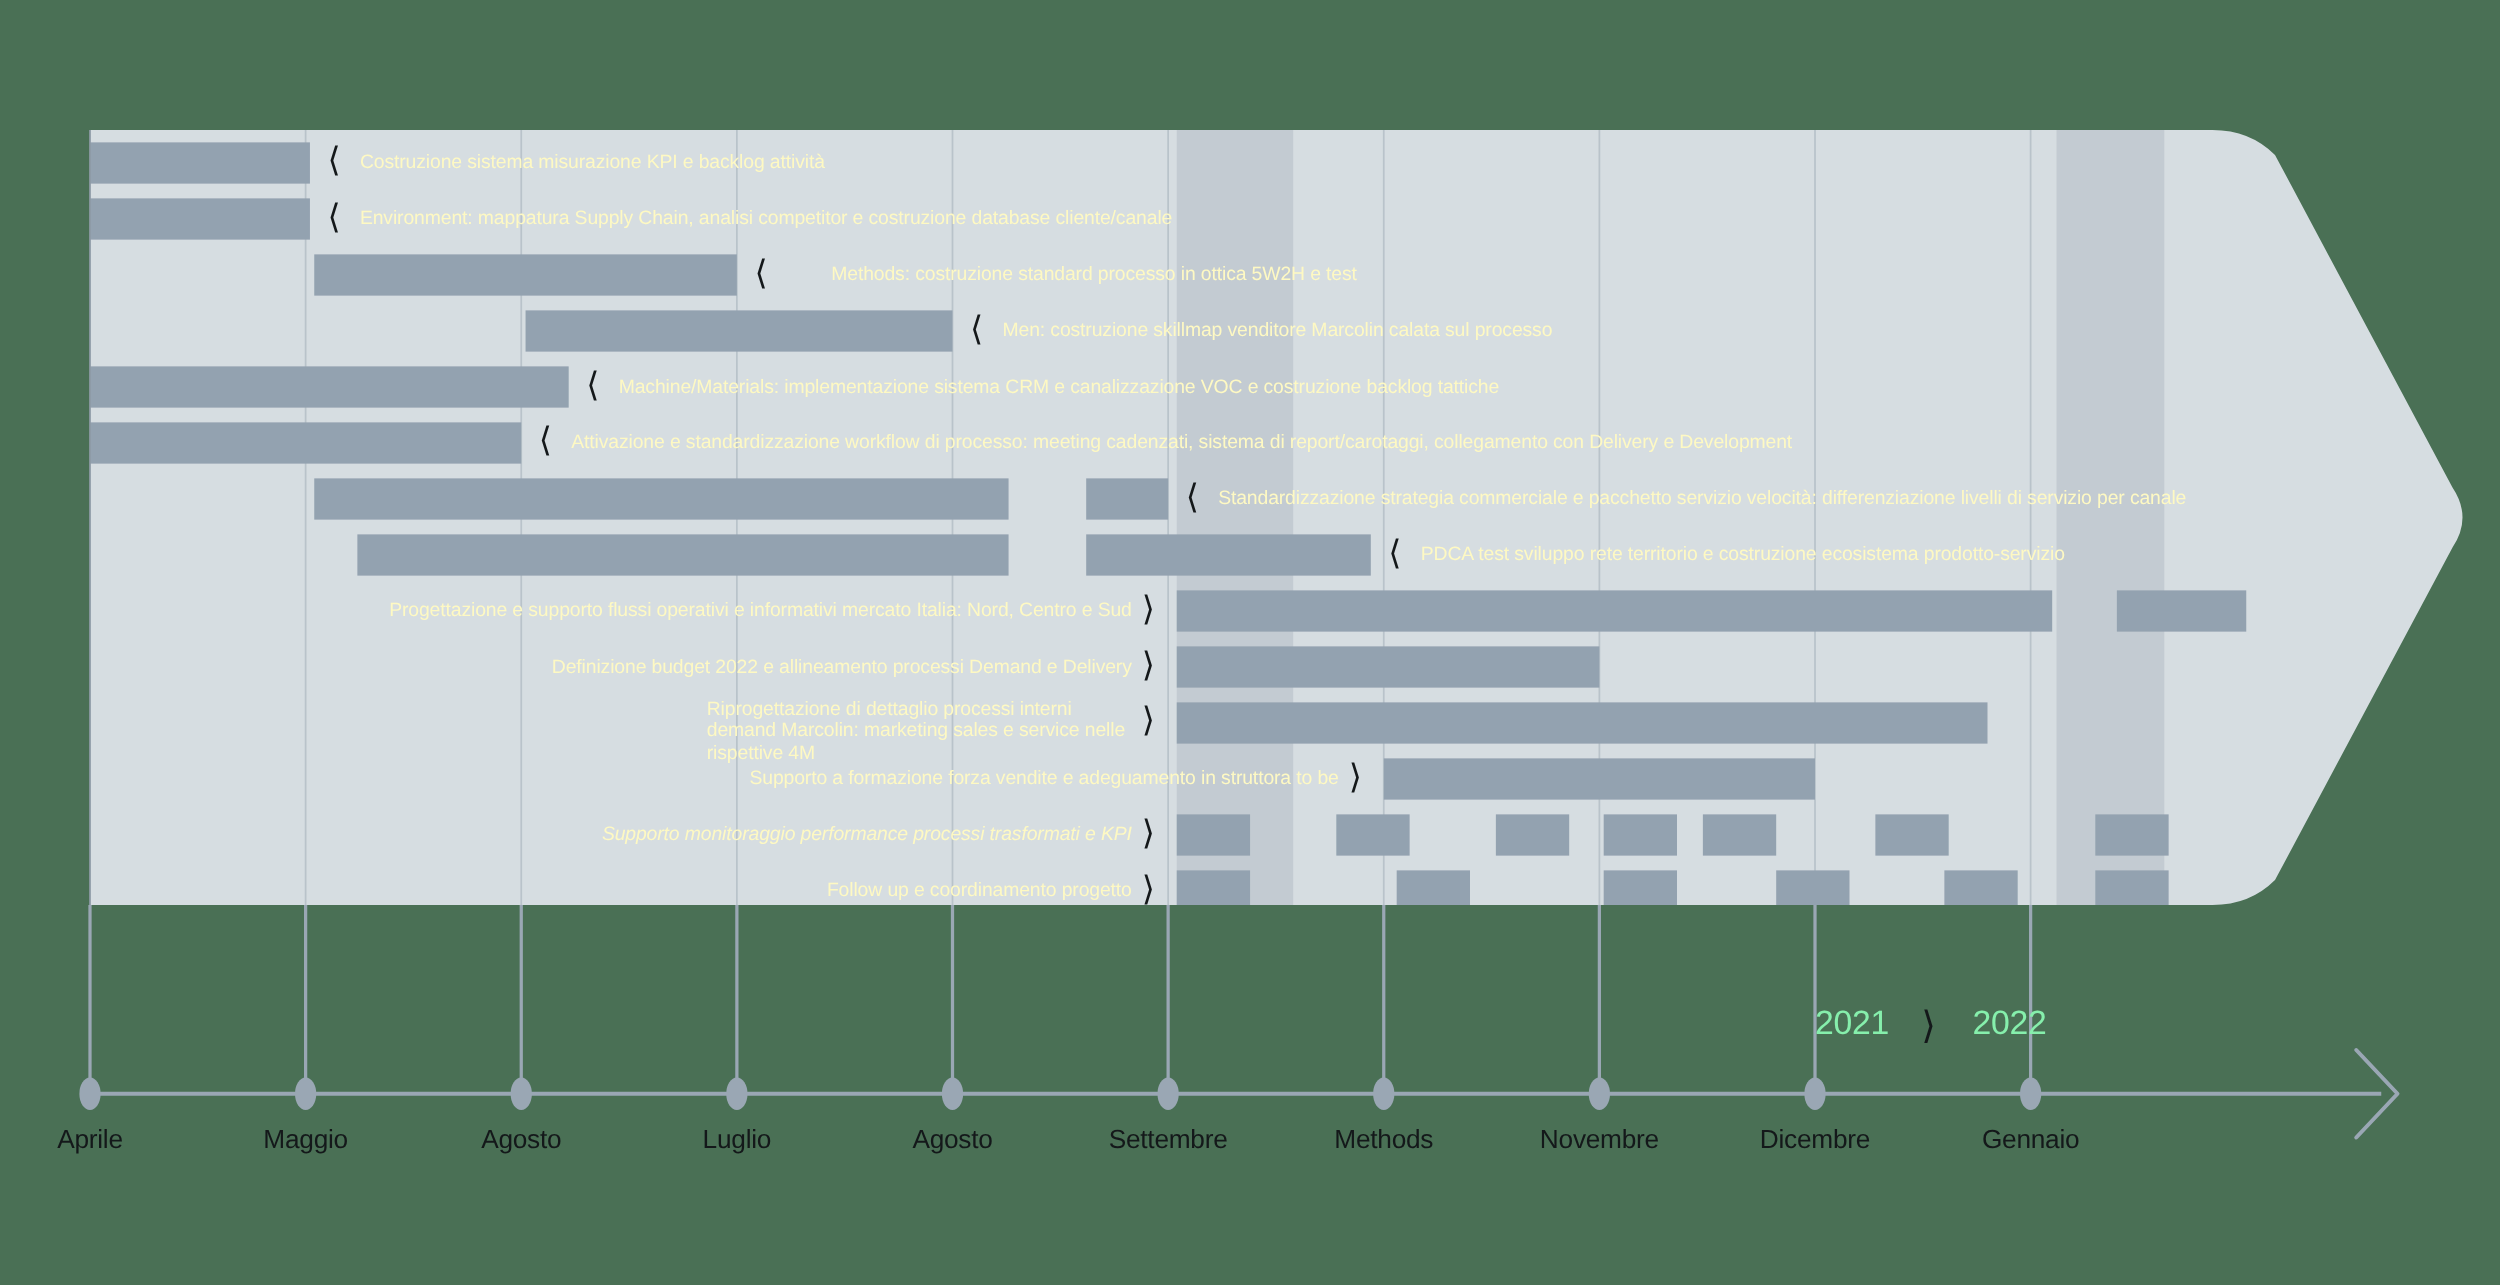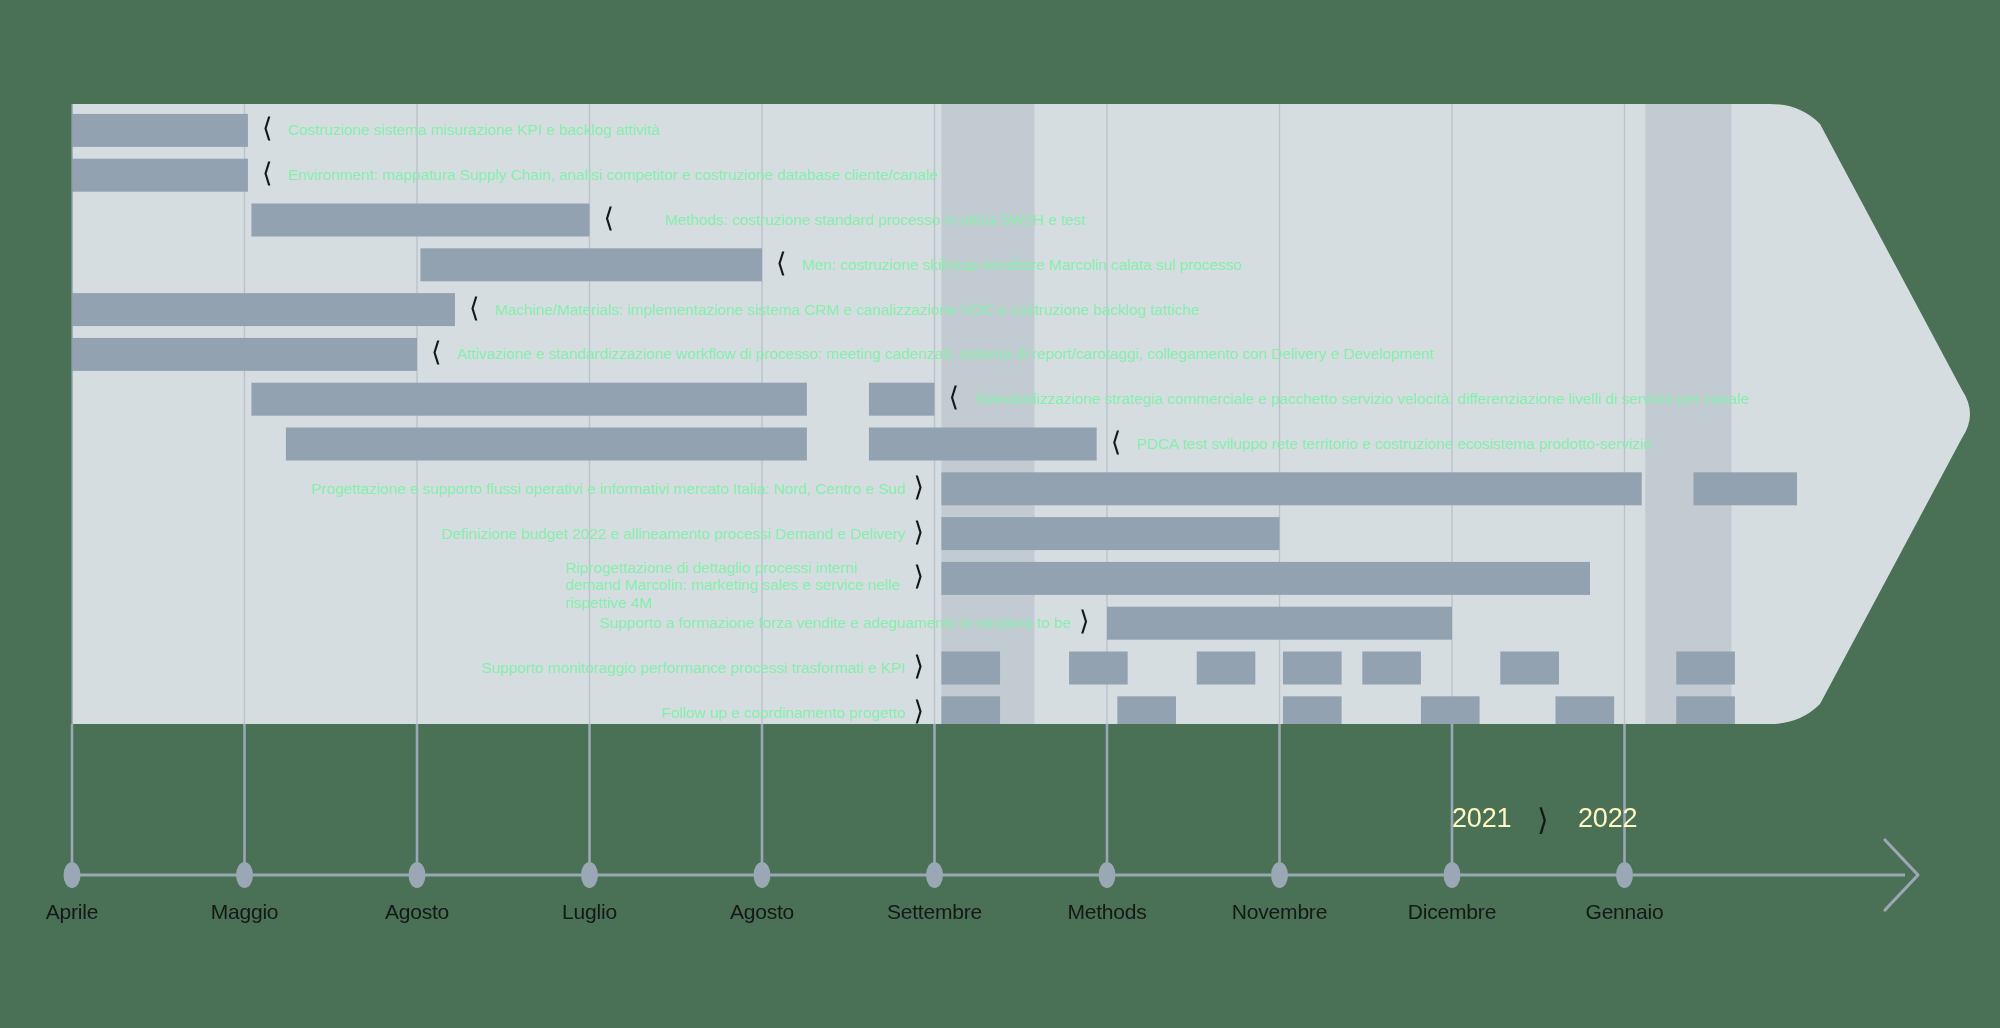--- a/index.html
+++ b/index.html
@@ -7,21 +7,21 @@
     width:2000px;height:1028px;
     background:#4a7055;
     font-family:"Liberation Sans", sans-serif;
     overflow:hidden;
     position:relative;
   }
   #root{position:absolute;inset:0;}
   .svg-layer{position:absolute;left:0;top:0;width:2000px;height:1028px;}
   .lbl{
     position:absolute;
-    color:#86efac;
+    color:#fef9c3;
     font-size:15.5px;
     line-height:1.15;
     white-space:nowrap;
     letter-spacing:-0.1px;
   }
   .lbl.two{white-space:normal;text-align:center;line-height:1.12;}
   .brk{
     position:absolute;
     color:#14181a;
     font-size:27px;
@@ -32,21 +32,21 @@
   .month{
     position:absolute;
     color:#14181a;
     font-size:21px;
     text-align:center;
     white-space:nowrap;
     letter-spacing:-0.2px;
   }
   .yr{
     position:absolute;
-    color:#fef9c3;
+    color:#86efac;
     font-size:27px;
     white-space:nowrap;
     letter-spacing:-0.2px;
   }
   .yrsep{
     position:absolute;
     color:#14181a;
     font-size:30px;
     font-family:"Liberation Serif", serif;
     font-weight:300;
@@ -168,21 +168,21 @@
       <div class="lbl" style="left: 1136.65px; top: 435px;">PDCA test sviluppo rete territorio e costruzione ecosistema prodotto-servizio</div>
       <div class="brk" style="left: 913.4px; top: 473.8px;">⟩</div>
       <div class="lbl" style="right: 1094.6px; top: 479.8px; text-align: right;">Progettazione e supporto flussi operativi e informativi mercato Italia: Nord, Centro e Sud</div>
       <div class="brk" style="left: 913.4px; top: 518.6px;">⟩</div>
       <div class="lbl" style="right: 1094.6px; top: 524.6px; text-align: left;">Definizione budget 2022 e allineamento processi Demand e Delivery</div>
       <div class="brk" style="left: 913.4px; top: 563.4px;">⟩</div>
       <div class="lbl two" style="right: 1094.6px; top: 559px; text-align: left; width: 340px; margin-left: 24px;">Riprogettazione di dettaglio processi interni demand Marcolin: marketing sales e service nelle rispettive 4M</div>
       <div class="brk" style="left: 1079px; top: 608.2px;">⟩</div>
       <div class="lbl" style="right: 929px; top: 614.2px; text-align: right;">Supporto a formazione forza vendite e adeguamento in struttora to be</div>
       <div class="brk" style="left: 913.4px; top: 653px;">⟩</div>
-      <div class="lbl" style="right: 1094.6px; top: 659px; text-align: center;">Supporto monitoraggio performance processi trasformati e KPI</div>
+      <div class="lbl" style="right: 1094.6px; top: 659px; text-align: center; font-style: italic;">Supporto monitoraggio performance processi trasformati e KPI</div>
       <div class="brk" style="left: 913.4px; top: 697.8px;">⟩</div>
       <div class="lbl" style="right: 1094.6px; top: 703.8px; text-align: right; padding-left: 48px;">Follow up e coordinamento progetto</div>
     </div>
   <div id="months">
       <div class="month" style="left: -48px; top: 900px; width: 240px;">Aprile</div>
       <div class="month" style="left: 124.5px; top: 900px; width: 240px;">Maggio</div>
       <div class="month" style="left: 297px; top: 900px; width: 240px;">Agosto</div>
       <div class="month" style="left: 469.5px; top: 900px; width: 240px;">Luglio</div>
       <div class="month" style="left: 642px; top: 900px; width: 240px;">Agosto</div>
       <div class="month" style="left: 814.5px; top: 900px; width: 240px;">Settembre</div>

